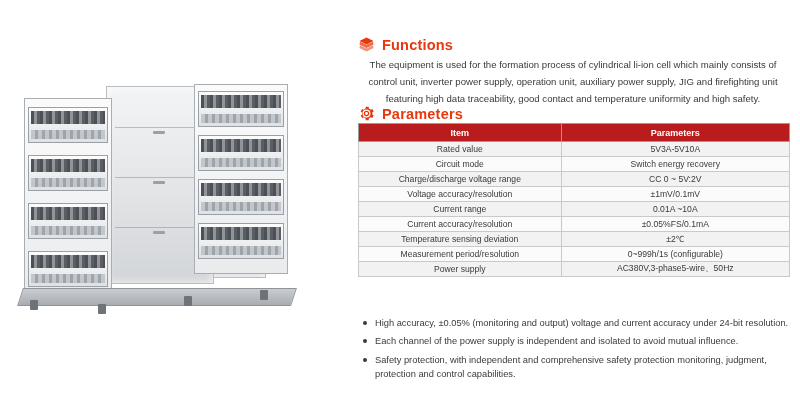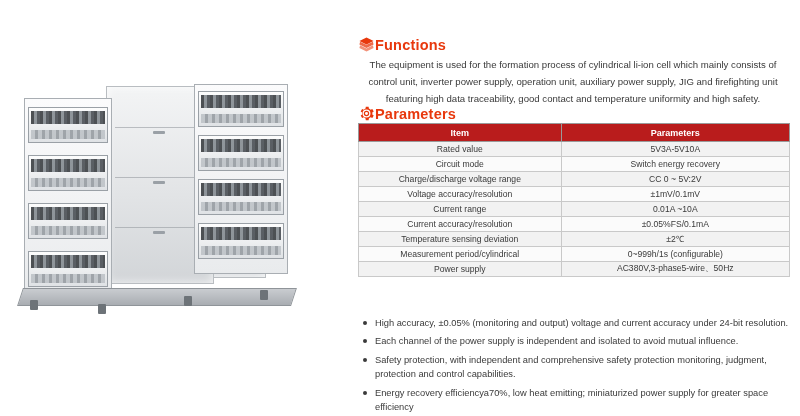--- a/index.html
+++ b/index.html
@@ -133,20 +133,21 @@
   .content {
     position: absolute;
     left: 352px;
     top: 0;
     width: 448px;
     height: 416px;
   }
   .sec-head {
     display: flex;
     align-items: center;
+    gap: 7px;
     margin: 0;
   }
   .sec-title {
     color: #e8380d;
     font-size: 14.5px;
     font-weight: bold;
     letter-spacing: .2px;
   }
   .sec-icon {
     width: 17px;
@@ -339,33 +340,32 @@
         </tr>
         <tr>
           <td class="item">Current accuracy/resolution</td>
           <td>±0.05%FS/0.1mA</td>
         </tr>
         <tr>
           <td class="item">Temperature sensing deviation</td>
           <td>±2℃</td>
         </tr>
         <tr>
-          <td class="item">Measurement period/cylindrical</td>
+          <td class="item">Measurement period/resolution</td>
           <td>0~999h/1s (configurable)</td>
         </tr>
         <tr>
           <td class="item">Power supply</td>
           <td>AC380V,3-phase5-wire、50Hz</td>
         </tr>
       </tbody>
     </table>
 
 
     <ul class="features-list">
       <li>High accuracy, ±0.05% (monitoring and output) voltage and current accuracy under 24-bit resolution.</li>
       <li>Each channel of the power supply is independent and isolated to avoid mutual influence.</li>
       <li>Safety protection, with independent and comprehensive safety protection monitoring, judgment, protection and control capabilities.</li>
-      <li>Energy recovery efficiencya70%, low heat emitting; miniaturized power supply for greater space efficiency</li>
 
     </ul>
 
   </div>
 </div>
 
 </body></html>

